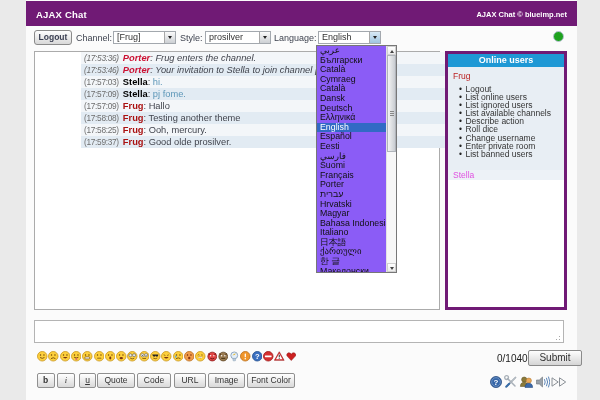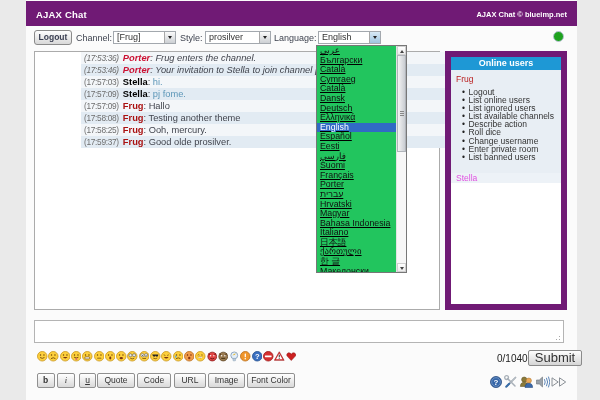--- a/index.html
+++ b/index.html
@@ -23,38 +23,38 @@
 .even { background:#e2ebf3; }
 .tm { color:#6e6e6e; font-size:8.3px; letter-spacing:-0.3px; margin-right:2px; }
 .porter { color:#cc1133; font-weight:bold; font-style:italic; }
 .imsg { color:#42454e; font-style:italic; }
 .stella { color:#000; font-weight:bold; }
 .smsg { color:#5d97b8; }
 .frug { color:#aa1111; font-weight:bold; }
 .msg { color:#42454e; }
 .del { position:absolute; right:2.5px; top:2px; }
 
-#panel { position:absolute; left:419px; top:51px; width:122px; height:259px; background:#fff; border:6px solid #701a75; }
+#panel { position:absolute; left:419px; top:51px; width:122px; height:259px; background:#fff; border:3px solid #701a75; }
 #phead { width:100%; height:13px; background:#1e98d5; color:#fff; font-size:9px; font-weight:bold; text-align:center; line-height:13px; }
 #plist1 { background:#e8eef4; padding:4px 0 12px 5px; }
 #pfrug { color:#bb2222; font-size:8.5px; }
 #plist1 ul { list-style:none; margin:4px 0 0 5px; }
 #plist1 li { font-size:8.5px; color:#333; line-height:8.1px; white-space:nowrap; }
 #plist1 li:before { content:"•"; margin:0 3.5px 0 1px; font-size:8.5px; color:#222; }
 #pstella { background:#edf2f7; color:#e050e0; font-size:8.5px; line-height:8.5px; padding:1px 0 1px 5px; }
 
 #inputArea { position:absolute; left:8px; top:320px; width:530px; height:23px; background:#fff; border:1px solid #b4b4b4; }
 #counter { position:absolute; left:471px; top:353px; font-size:10px; color:#222; }
-#submitBtn { position:absolute; left:502px; top:350px; width:54px; height:16px; background:linear-gradient(#fefefe,#d5d5d5); border:1px solid #8a8a8a; border-radius:2px; font-size:13px; color:#333; text-align:center; line-height:14px; }
+#submitBtn { position:absolute; left:502px; top:350px; width:54px; height:16px; background:linear-gradient(#fefefe,#d5d5d5); border:1px solid #8a8a8a; border-radius:2px; font-size:10px; color:#333; text-align:center; line-height:14px; }
 #smilies { position:absolute; left:11px; top:351px; width:280px; height:12px; }
 #smilies svg { position:absolute; top:0; }
 
 .bb { position:absolute; top:373px; height:15px; background:linear-gradient(#ffffff,#d9d9d9); border:1px solid #909090; border-radius:2px; font-size:8.5px; color:#333; text-align:center; line-height:13px; }
 
-#langdrop { position:absolute; left:290px; top:45px; width:91px; height:228px; background:#22c55e; border:1px solid #777; z-index:50; overflow:hidden;text-decoration:underline; }
+#langdrop { position:absolute; left:290px; top:45px; width:81px; height:228px; background:#8b5cf6; border:1px solid #777; z-index:50; overflow:hidden; }
 #langdrop .li { height:9.6px; font-size:8.8px; line-height:9.6px; padding-left:3px; color:#111; white-space:nowrap; }
 #langdrop .hl { background:#316ac5; color:#fff; }
 #dscroll { position:absolute; right:0; top:0; width:10px; height:226px; background:#f7f7f7; border-left:1px solid #e3e3e3; }
 .sbtn { position:absolute; left:0; width:9px; height:9px; background:linear-gradient(#ffffff,#ececec); border:1px solid #d0d0d0; }
 #sthumb { position:absolute; left:0; top:9px; width:9px; height:97px; background:linear-gradient(90deg,#f4f4f4,#c9cdd2); border:1px solid #b0b4ba; }
 #sthumb:after { content:""; position:absolute; left:1.5px; top:55px; width:4px; height:1px; background:#888; box-shadow:0 2px 0 #888, 0 4px 0 #888; }
 .tri-up { position:absolute; left:1.5px; top:2.5px; border-left:2.5px solid transparent; border-right:2.5px solid transparent; border-bottom:3.5px solid #444; }
 .tri-dn { position:absolute; left:1.5px; top:3px; border-left:2.5px solid transparent; border-right:2.5px solid transparent; border-top:3.5px solid #444; }
 #statusdot { position:absolute; left:527px; top:31px; width:11px; height:11px; border-radius:50%; background:#1ea21e; border:1px solid #b7c3d3; }
 </style>

